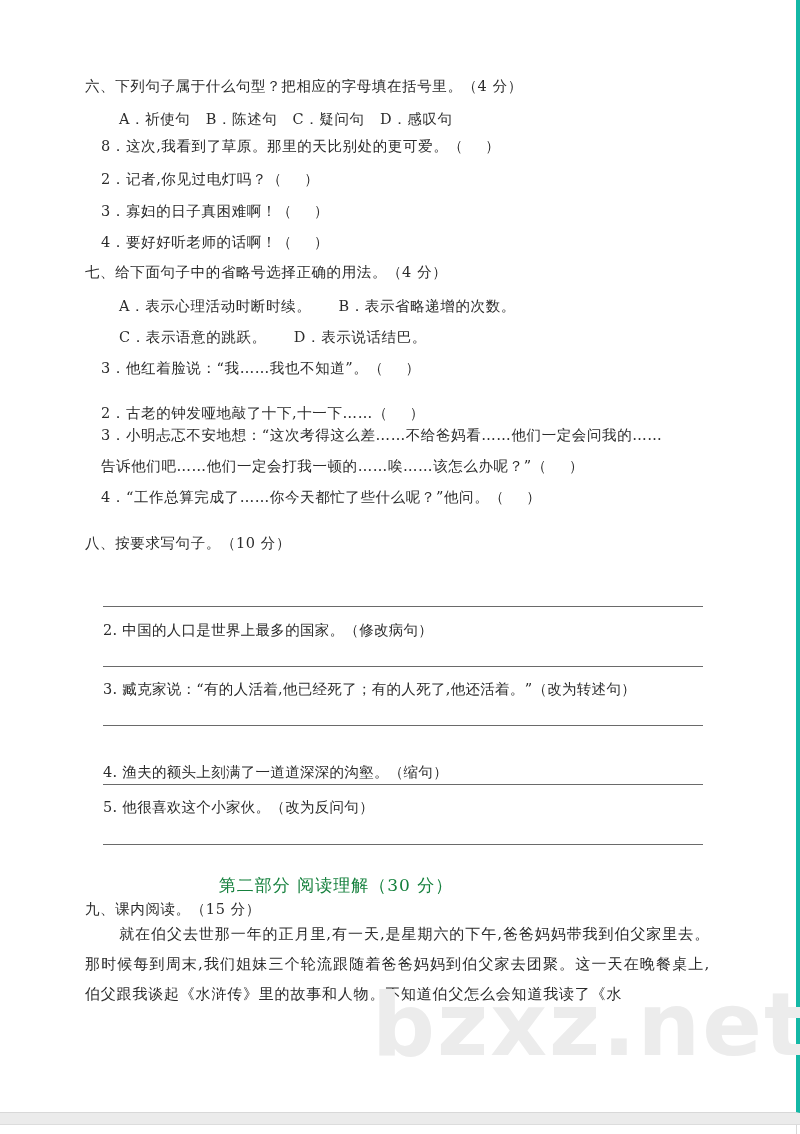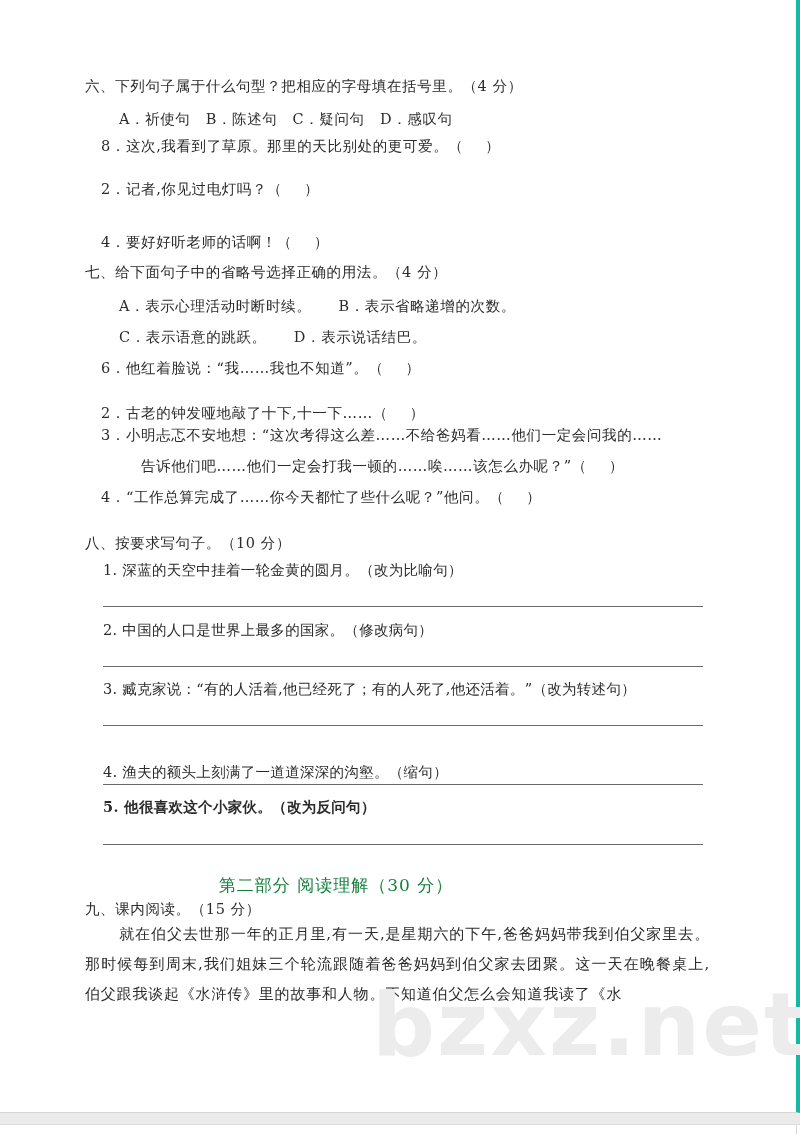--- a/index.html
+++ b/index.html
@@ -109,67 +109,69 @@
   <div class="line heading" style="top:77px;">六、下列句子属于什么句型？把相应的字母填在括号里。（4 分）</div>
   <div class="line options" style="top:110px;">
     <span>A．祈使句</span><span class="opt-gap"></span>
     <span>B．陈述句</span><span class="opt-gap"></span>
     <span>C．疑问句</span><span class="opt-gap"></span>
     <span>D．感叹句</span>
   </div>
   <div class="line item" style="top:137px;">
     <span>8．这次,我看到了草原。那里的天比别处的更可爱。（</span><span class="blank"></span><span>）</span>
   </div>
-  <div class="line item" style="top:180px;">
+  <div class="line item" style="top:170px;">
     <span>2．记者,你见过电灯吗？（</span><span class="blank"></span><span>）</span>
+  </div>
+  <div class="line item" style="top:202px;">
+    <span>3．寡妇的日子真困难啊！（</span><span class="blank"></span><span>）</span>
   </div>
   <div class="line item" style="top:233px;">
     <span>4．要好好听老师的话啊！（</span><span class="blank"></span><span>）</span>
   </div>
 
   <div class="line heading" style="top:263px;text-align:right;">七、给下面句子中的省略号选择正确的用法。（4 分）</div>
   <div class="line options" style="top:297px;">
     <span>A．表示心理活动时断时续。</span><span class="opt-gap-wide"></span>
     <span>B．表示省略递增的次数。</span>
   </div>
   <div class="line options" style="top:328px;">
     <span>C．表示语意的跳跃。</span><span class="opt-gap-wide"></span>
     <span>D．表示说话结巴。</span>
   </div>
   <div class="line item" style="top:359px;">
-    <span>6．他红着脸说：“我……我也不知道”。（</span><span class="blank"></span><span>）</span>
+    <span>3．他红着脸说：“我……我也不知道”。（</span><span class="blank"></span><span>）</span>
   </div>
   <div class="line item" style="top:404px;">
     <span>2．古老的钟发哑地敲了十下,十一下……（</span><span class="blank"></span><span>）</span>
   </div>
   <div class="line item" style="top:426px;">
     <span>3．小明忐忑不安地想：“这次考得这么差……不给爸妈看……他们一定会问我的……</span>
   </div>
-  <div class="line item-cont" style="top:457px;margin-left:40px;">
+  <div class="line item-cont" style="top:457px;">
     <span>告诉他们吧……他们一定会打我一顿的……唉……该怎么办呢？”（</span><span class="blank"></span><span>）</span>
   </div>
   <div class="line item" style="top:488px;">
     <span>4．“工作总算完成了……你今天都忙了些什么呢？”他问。（</span><span class="blank"></span><span>）</span>
   </div>
 
   <div class="line heading" style="top:514px;margin-top:20px;">八、按要求写句子。（10 分）</div>
 
-  <div class="line ans-item" style="top:561px;">1. 深蓝的天空中挂着一轮金黄的圆月。（改为比喻句）</div>
   <div class="answer-line" style="top:606px;"></div>
 
   <div class="line ans-item" style="top:621px;">2. 中国的人口是世界上最多的国家。（修改病句）</div>
   <div class="answer-line" style="top:666px;"></div>
 
   <div class="line ans-item" style="top:680px;">3. 臧克家说：“有的人活着,他已经死了；有的人死了,他还活着。”（改为转述句）</div>
   <div class="answer-line" style="top:725px;"></div>
 
   <div class="line ans-item" style="top:739px;margin-top:24px;">4. 渔夫的额头上刻满了一道道深深的沟壑。（缩句）</div>
   <div class="answer-line" style="top:784px;"></div>
 
-  <div class="line ans-item" style="top:798px;font-weight:bold;">5. 他很喜欢这个小家伙。（改为反问句）</div>
+  <div class="line ans-item" style="top:798px;">5. 他很喜欢这个小家伙。（改为反问句）</div>
   <div class="answer-line" style="top:844px;"></div>
 
   <div class="part-title">第二部分  阅读理解（30 分）</div>
 
   <div class="line heading" style="top:900px;">九、课内阅读。（15 分）</div>
   <div class="para" style="top:919px;"><span class="indent"></span><span>就在伯父去世那一年的正月里,有一天,是星期六的下午,爸爸妈妈带我到伯父家里去。那时候每到周末,我们姐妹三个轮流跟随着爸爸妈妈到伯父家去团聚。这一天在晚餐桌上,伯父跟我谈起《水浒传》里的故事和人物。不知道伯父怎么会知道我读了《水</span></div>
 
   <div class="watermark">bzxz.net</div>
 </div>
 

